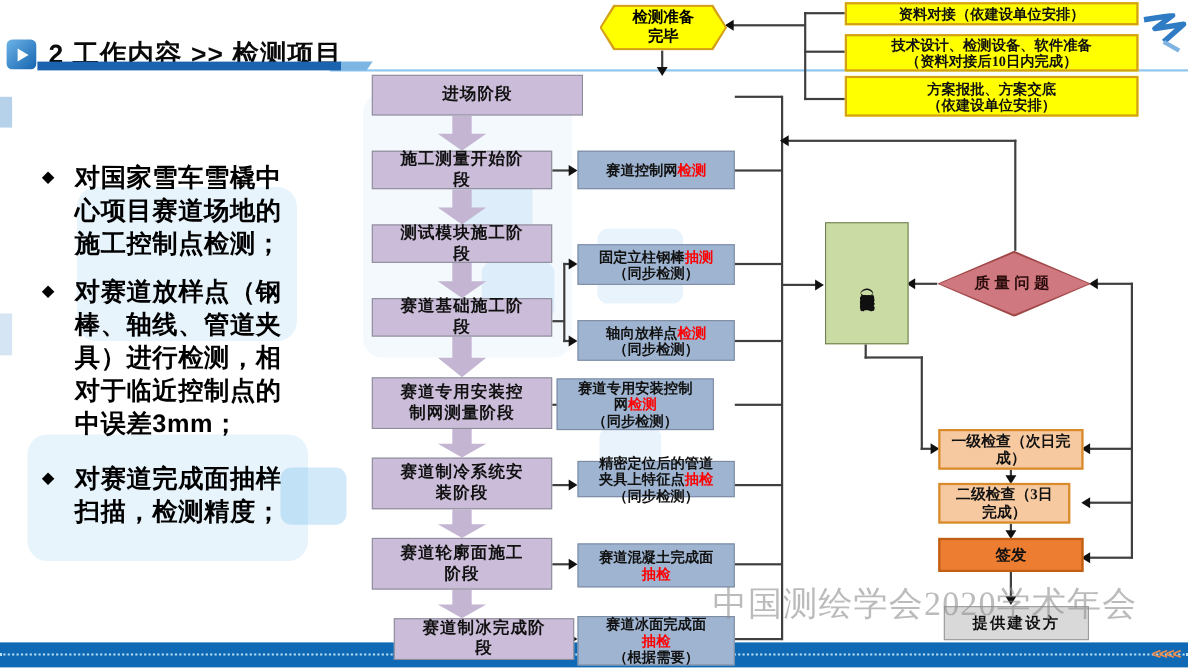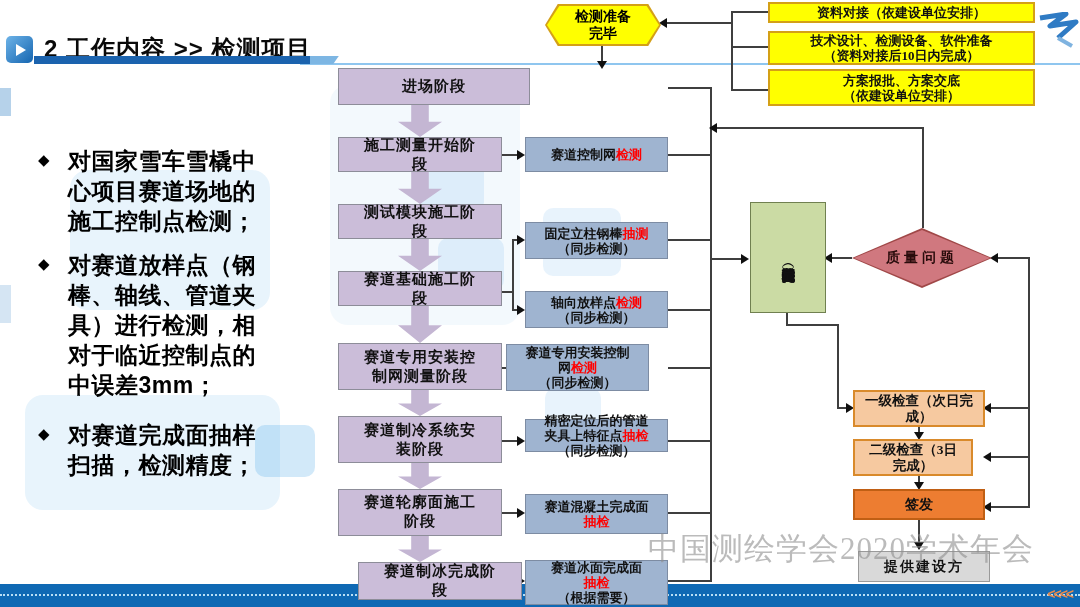--- a/index.html
+++ b/index.html
@@ -111,21 +111,21 @@
     <span class="mark">◆</span>
     <span class="txt">对赛道完成面抽样扫描，检测精度；</span>
   </div>
 
   <div class="box stage" style="left:338px;top:68px;width:192px;height:37px;">进场阶段</div>
   <div class="box stage" style="left:338px;top:137px;width:164px;height:35px;">施工测量开始阶段</div>
   <div class="box stage" style="left:338px;top:204px;width:164px;height:35px;">测试模块施工阶段</div>
   <div class="box stage" style="left:338px;top:271px;width:164px;height:35px;">赛道基础施工阶段</div>
   <div class="box stage" style="left:338px;top:343px;width:164px;height:47px;">赛道专用安装控制网测量阶段</div>
   <div class="box stage" style="left:338px;top:416px;width:164px;height:47px;">赛道制冷系统安装阶段</div>
-  <div class="box stage" style="left:338px;top:489px;width:164px;height:47px;font-family:Liberation Mono, monospace;">赛道轮廓面施工阶段</div>
+  <div class="box stage" style="left:338px;top:489px;width:164px;height:47px;">赛道轮廓面施工阶段</div>
   <div class="box stage" style="left:338px;top:562px;width:164px;height:38px;margin-left:20px;">赛道制冰完成阶段</div>
 
   <div class="fata" style="top:105px;height:32px;"></div>
   <div class="fata" style="top:172px;height:32px;"></div>
   <div class="fata" style="top:239px;height:32px;"></div>
   <div class="fata" style="top:306px;height:37px;"></div>
   <div class="fata" style="top:390px;height:26px;"></div>
   <div class="fata" style="top:463px;height:26px;"></div>
   <div class="fata" style="top:536px;height:26px;"></div>
 

